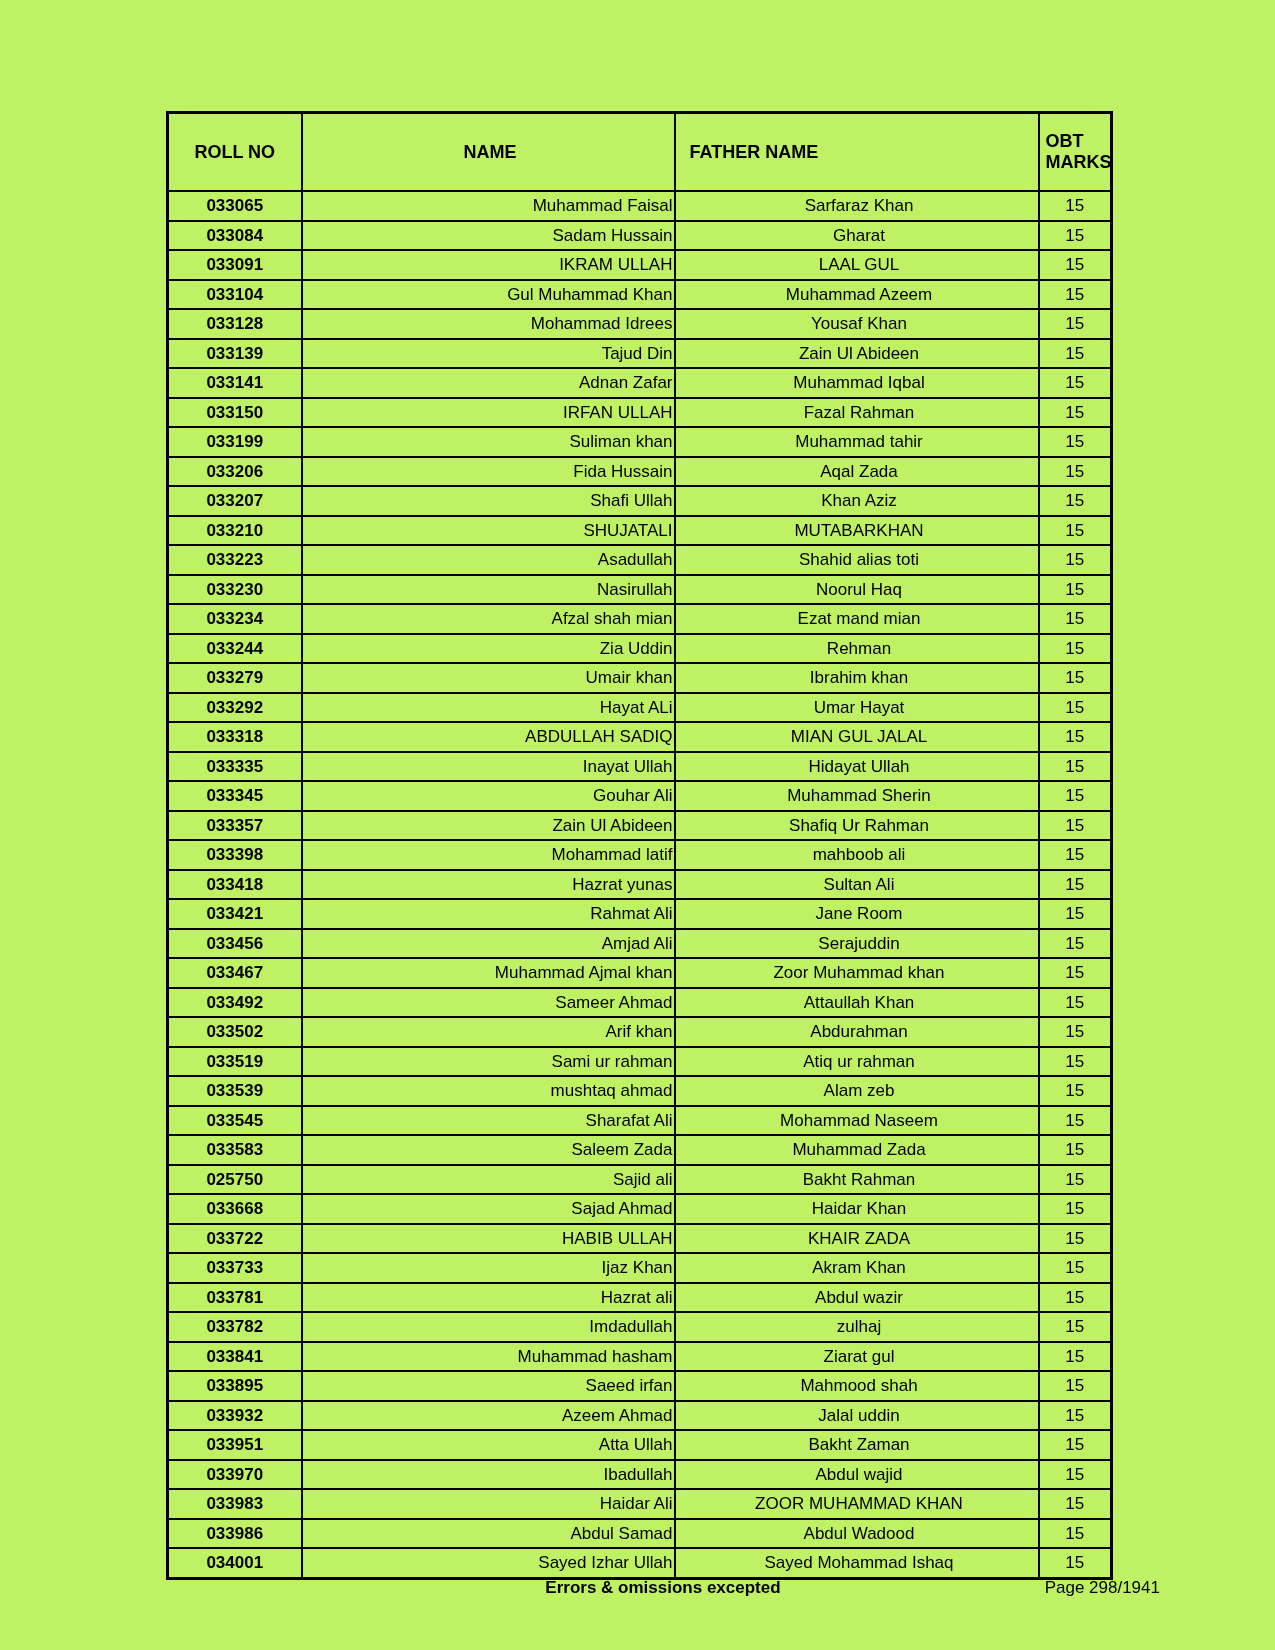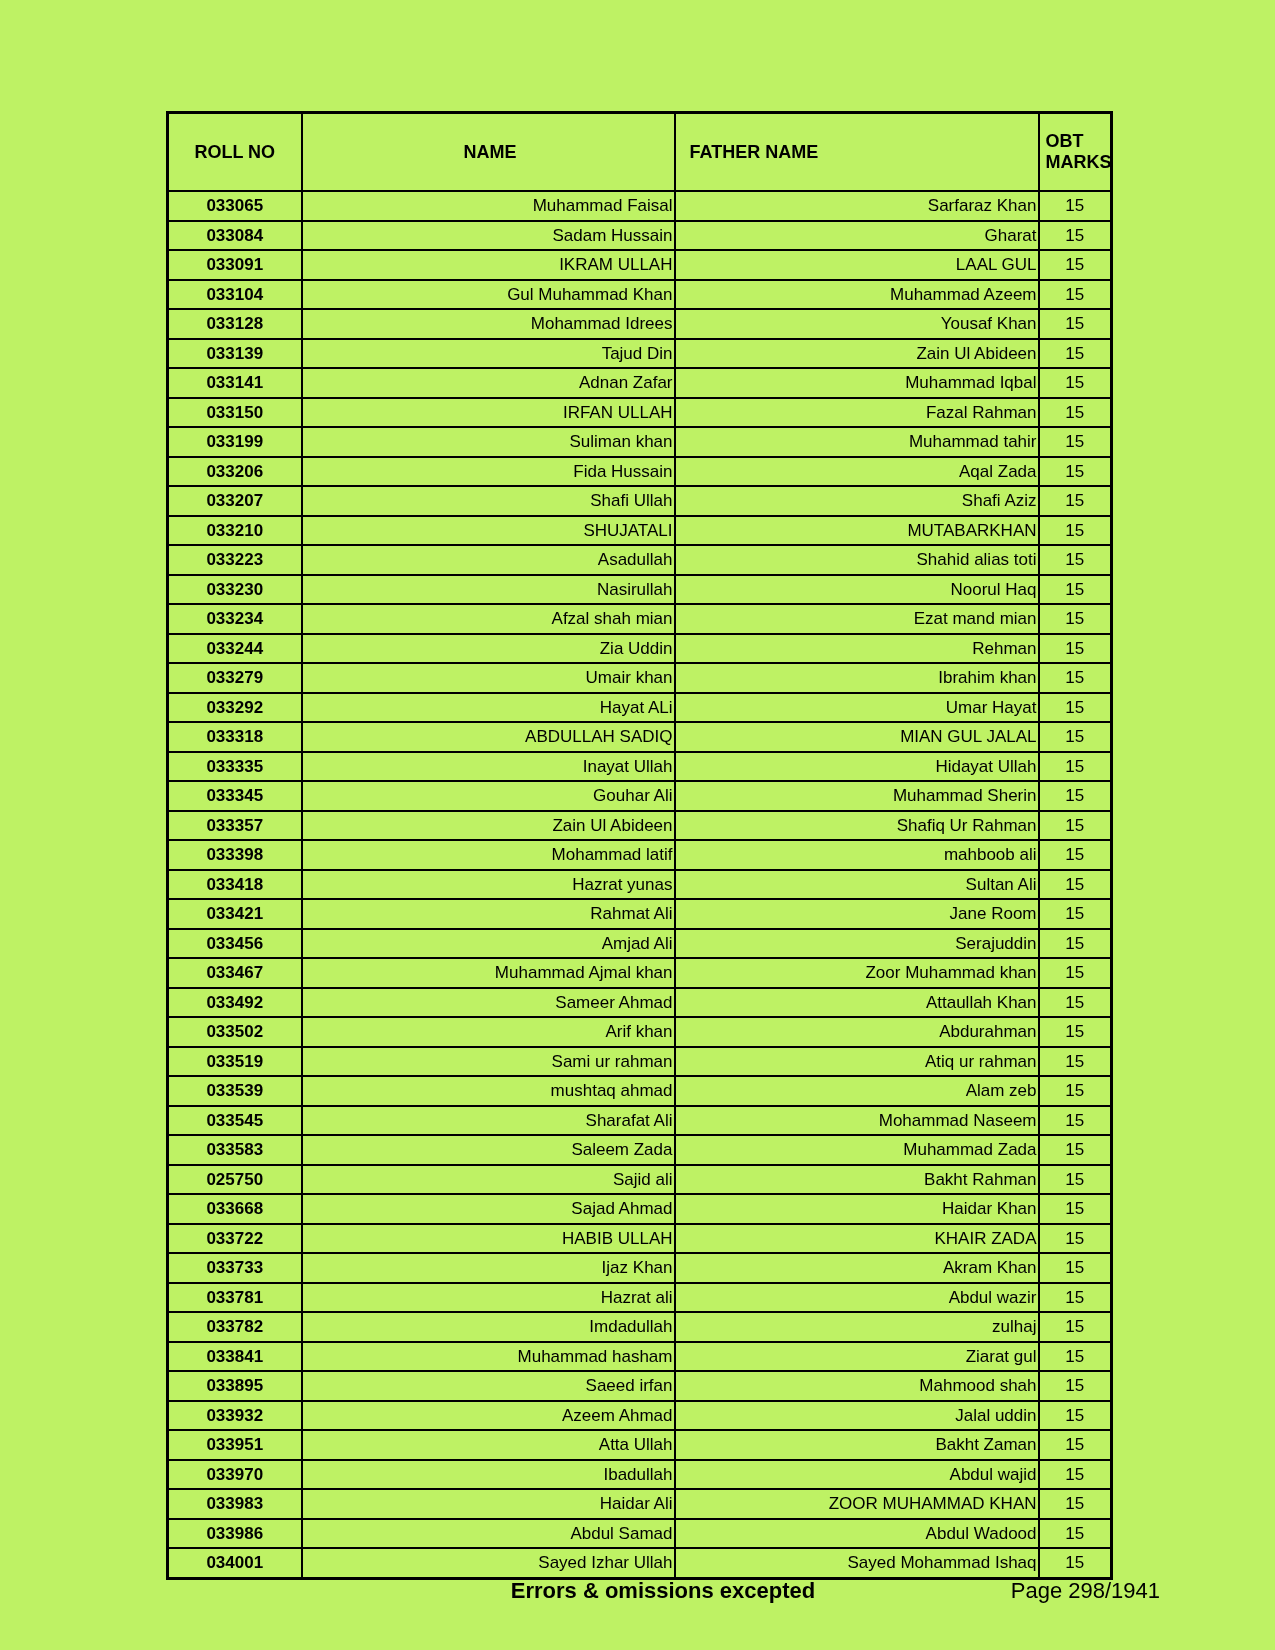--- a/index.html
+++ b/index.html
@@ -44,29 +44,29 @@
   th.col-marks  { text-align: left; padding: 4px 6px; }
   tbody td {
     height: 25.5px;
     font-size: 17px;
     vertical-align: middle;
     line-height: 1.0;
     white-space: nowrap;
   }
   td.roll   { text-align: center; font-weight: bold; }
   td.name   { text-align: right; padding-left: 6px; }
-  td.father { text-align: right; padding-left: 6px; }
+  td.father { text-align: center; padding-left: 6px; }
   td.marks  { text-align: center; }
   .footer {
     position: absolute;
     left: 166px;
     right: 115px;
     top: 1578px;
     height: 24px;
-    font-size: 22px;
+    font-size: 17px;
   }
   .footer-note {
     position: absolute;
     left: 50%;
     transform: translateX(-50%);
     font-weight: bold;
     white-space: nowrap;
   }
   .footer-page {
     position: absolute;
@@ -161,21 +161,21 @@
     <tr>
       <td class="roll">033206</td>
       <td class="name">Fida Hussain</td>
       <td class="father">Aqal Zada</td>
       <td class="marks">15</td>
     </tr>
 
     <tr>
       <td class="roll">033207</td>
       <td class="name">Shafi Ullah</td>
-      <td class="father">Shafi Aziz</td>
+      <td class="father">Khan Aziz</td>
       <td class="marks">15</td>
     </tr>
 
     <tr>
       <td class="roll">033210</td>
       <td class="name">SHUJATALI</td>
       <td class="father">MUTABARKHAN</td>
       <td class="marks">15</td>
     </tr>
 

